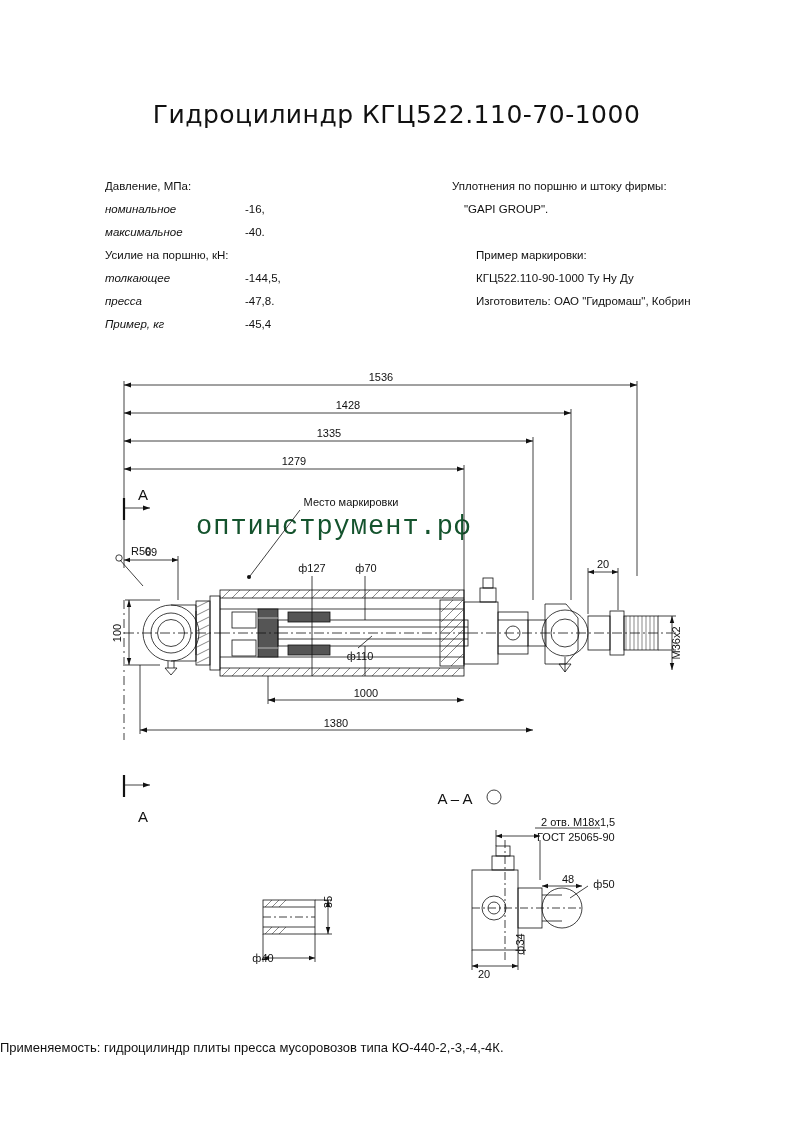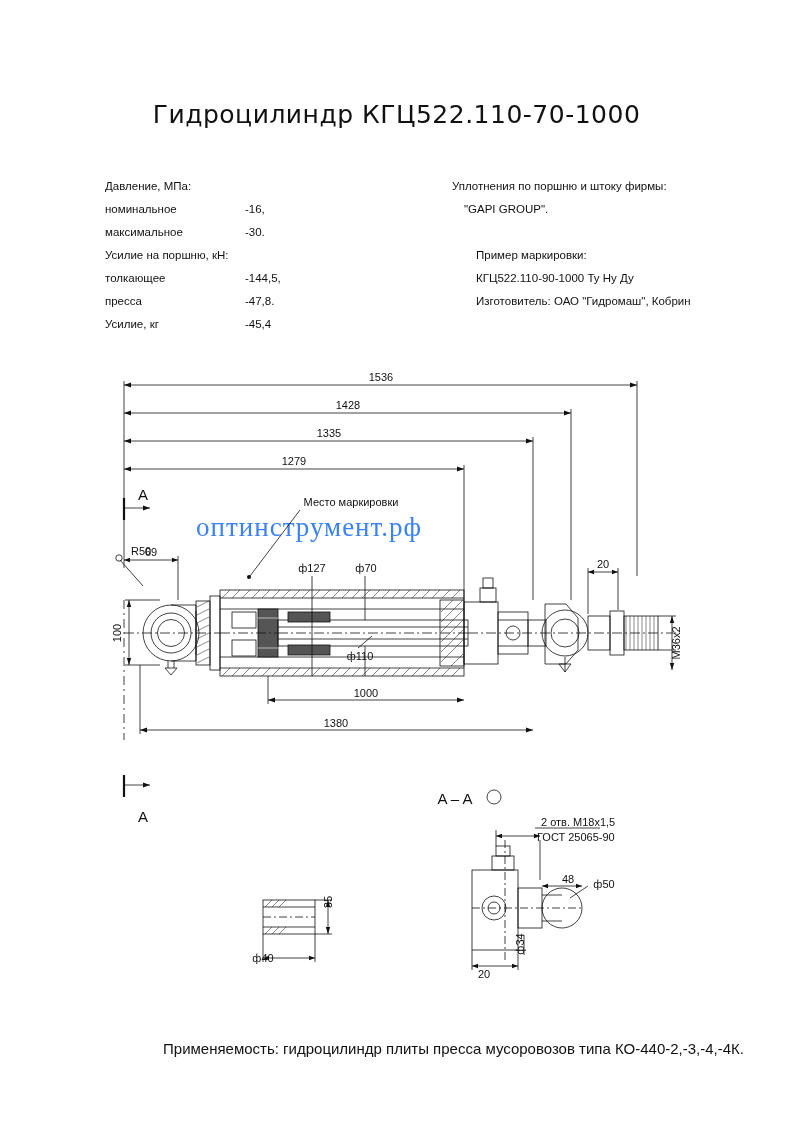--- a/index.html
+++ b/index.html
@@ -35,46 +35,46 @@
   .spec {
     position: absolute;
     font-size: 11.5px;
     line-height: 23px;
     white-space: nowrap;
   }
   .spec .row {
     position: relative;
     height: 23px;
   }
-  .spec .lbl { position: absolute; left: 0; }
+  .spec .lbl { position: absolute; left: 0; font-style: italic; }
   .spec .val { position: absolute; left: 140px; }
   .spec .hdr { position: absolute; left: 0; }
 
   .spec-left { left: 105px; top: 175px; }
   .spec-right { left: 452px; top: 175px; }
   .spec-right .row { height: 23px; }
 
   .watermark {
     position: absolute;
     left: 196px;
     top: 512px;
     font-size: 27px;
-    color: #3b82f6;
+    color: #14532d;
     letter-spacing: 1px;
-    font-family: Liberation Serif, serif;
+    font-family: Liberation Mono, monospace;
     white-space: nowrap;
     pointer-events: none;
   }
   .footer {
     position: absolute;
     left: 0;
     top: 1040px;
     width: 744px;
-    text-align: right;
-    font-size: 15px;
+    text-align: left;
+    font-size: 13px;
     white-space: nowrap;
   }
   .drawing { position: absolute; left: 0; top: 0; }
   text {
     font-family: "Liberation Sans", sans-serif;
     fill: #111;
   }
 </style>
 </head>
 <body>
@@ -86,35 +86,35 @@
   <div class="spec spec-left">
     <div class="row">
       <span class="hdr">Давление, МПа:</span>
     </div>
     <div class="row">
       <span class="lbl">номинальное</span>
       <span class="val">-16,</span>
     </div>
     <div class="row">
       <span class="lbl">максимальное</span>
-      <span class="val">-30.</span>
+      <span class="val">-40.</span>
     </div>
     <div class="row">
       <span class="hdr">Усилие на поршню, кН:</span>
     </div>
     <div class="row">
       <span class="lbl">толкающее</span>
       <span class="val">-144,5,</span>
     </div>
     <div class="row">
       <span class="lbl">пресса</span>
       <span class="val">-47,8.</span>
     </div>
     <div class="row">
-      <span class="lbl">Усилие, кг</span>
+      <span class="lbl">Пример, кг</span>
       <span class="val">-45,4</span>
     </div>
   </div>
 
   <div class="spec spec-right">
     <div class="row">
       <span class="hdr">Уплотнения по поршню и штоку фирмы:</span>
     </div>
     <div class="row">
       <span class="hdr" style="left:12px">"GAPI GROUP".</span>

